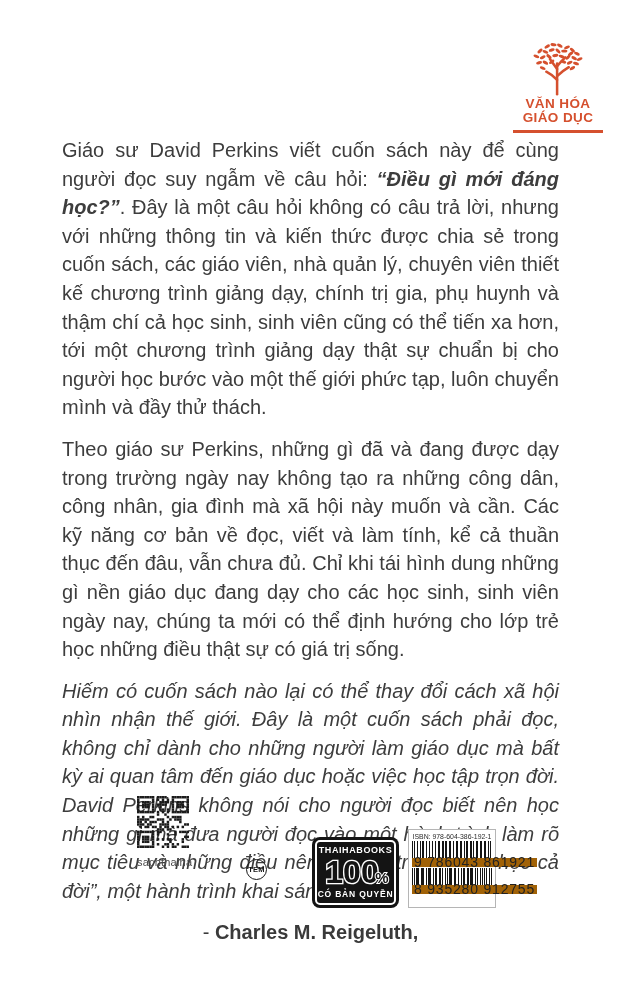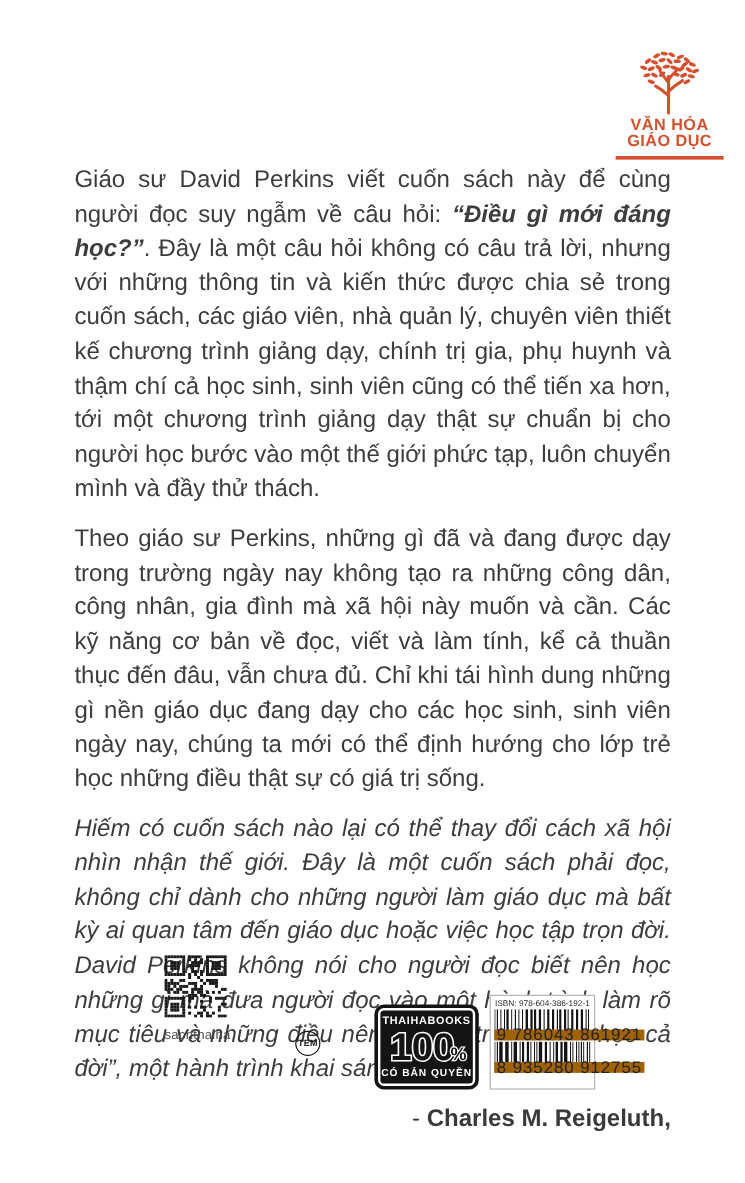--- a/index.html
+++ b/index.html
@@ -13,21 +13,21 @@
   .logo{position:absolute;top:42px;left:502px;width:112px;text-align:center;color:#d5502e;}
   .logo svg{display:block;margin:0 auto;}
   .logo-text{font-weight:bold;font-size:13.5px;line-height:1.05;letter-spacing:.4px;margin-top:1px;}
   .logo-rule{margin:5px auto 0;width:90px;height:2.4px;background:#d5502e;}
 
   
   .body-text{position:absolute;left:62px;top:136px;width:497px;font-size:20px;line-height:28.6px;text-align:justify;}
   .body-text p{margin:0 0 13px 0;}
   .bi{font-weight:bold;font-style:italic;}
   .it{font-style:italic;}
-  .attribution{text-align:right;margin-top:1px;color:#3a3a3a;}
+  .attribution{text-align:center;margin-top:1px;color:#3a3a3a;}
   .attr-name{font-size:20px;}
   .attr-name .nm{font-weight:bold;}
   .attr-title{font-size:19.5px;margin-top:4px;}
 
   
   .qr-block{position:absolute;left:137px;top:796px;width:54px;text-align:left;}
   .qr-caption{margin-top:4px;font-size:11px;color:#4a4a4a;letter-spacing:.2px;}
 
   .tem{position:absolute;left:246px;top:859px;width:21px;height:21px;border:1.7px solid #161616;
        border-radius:50%;display:flex;align-items:center;justify-content:center;

